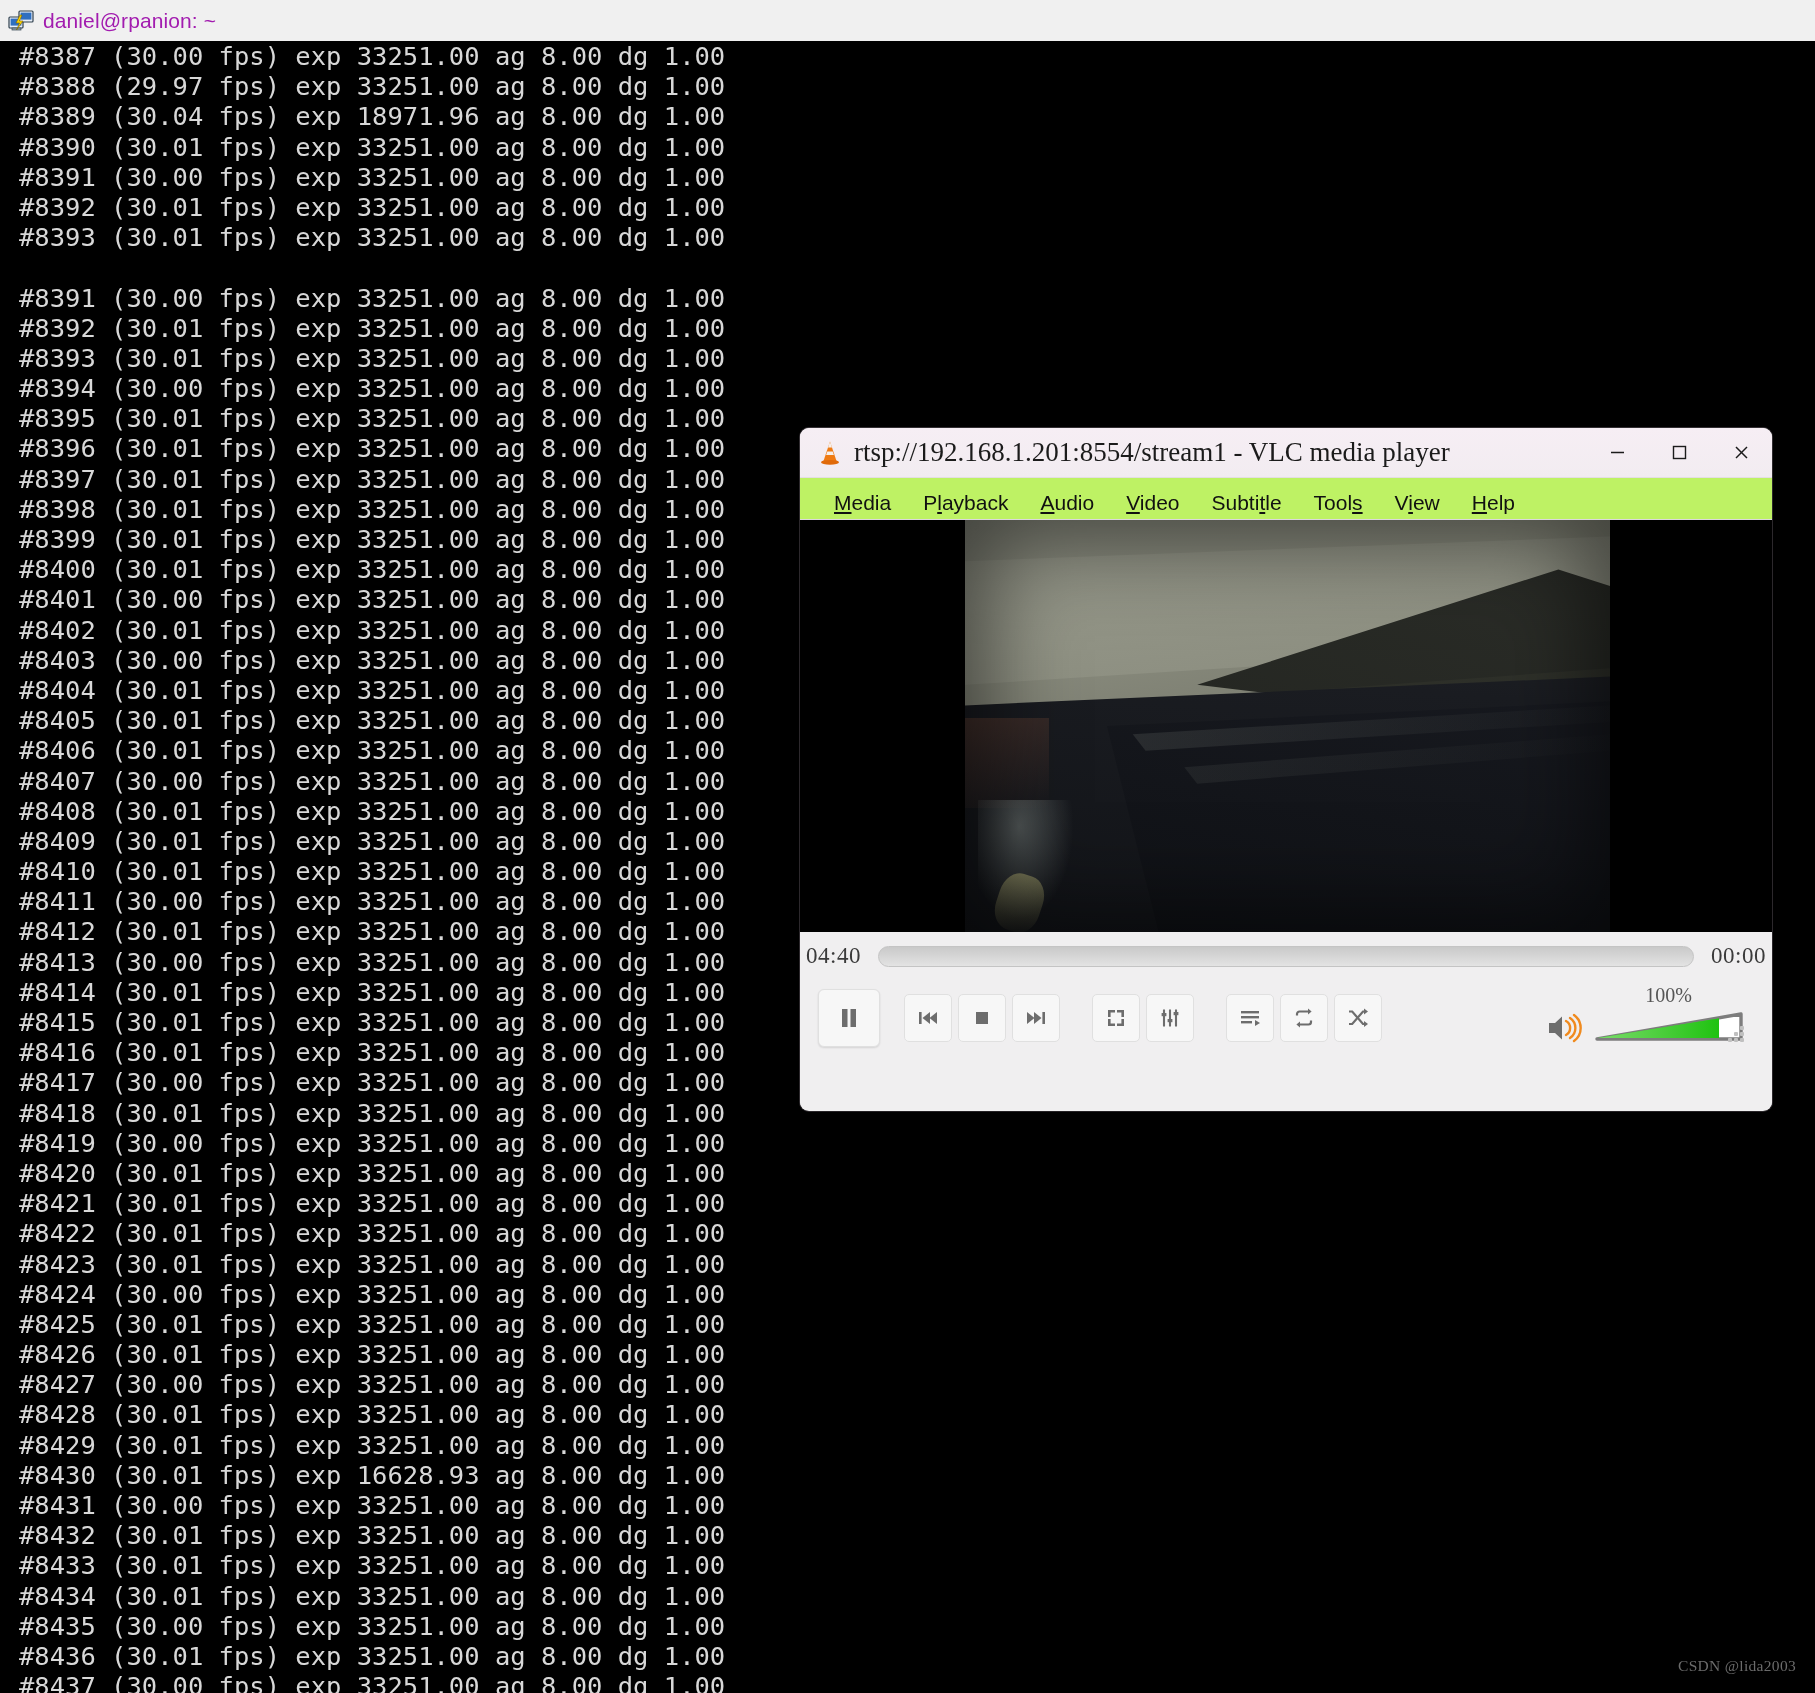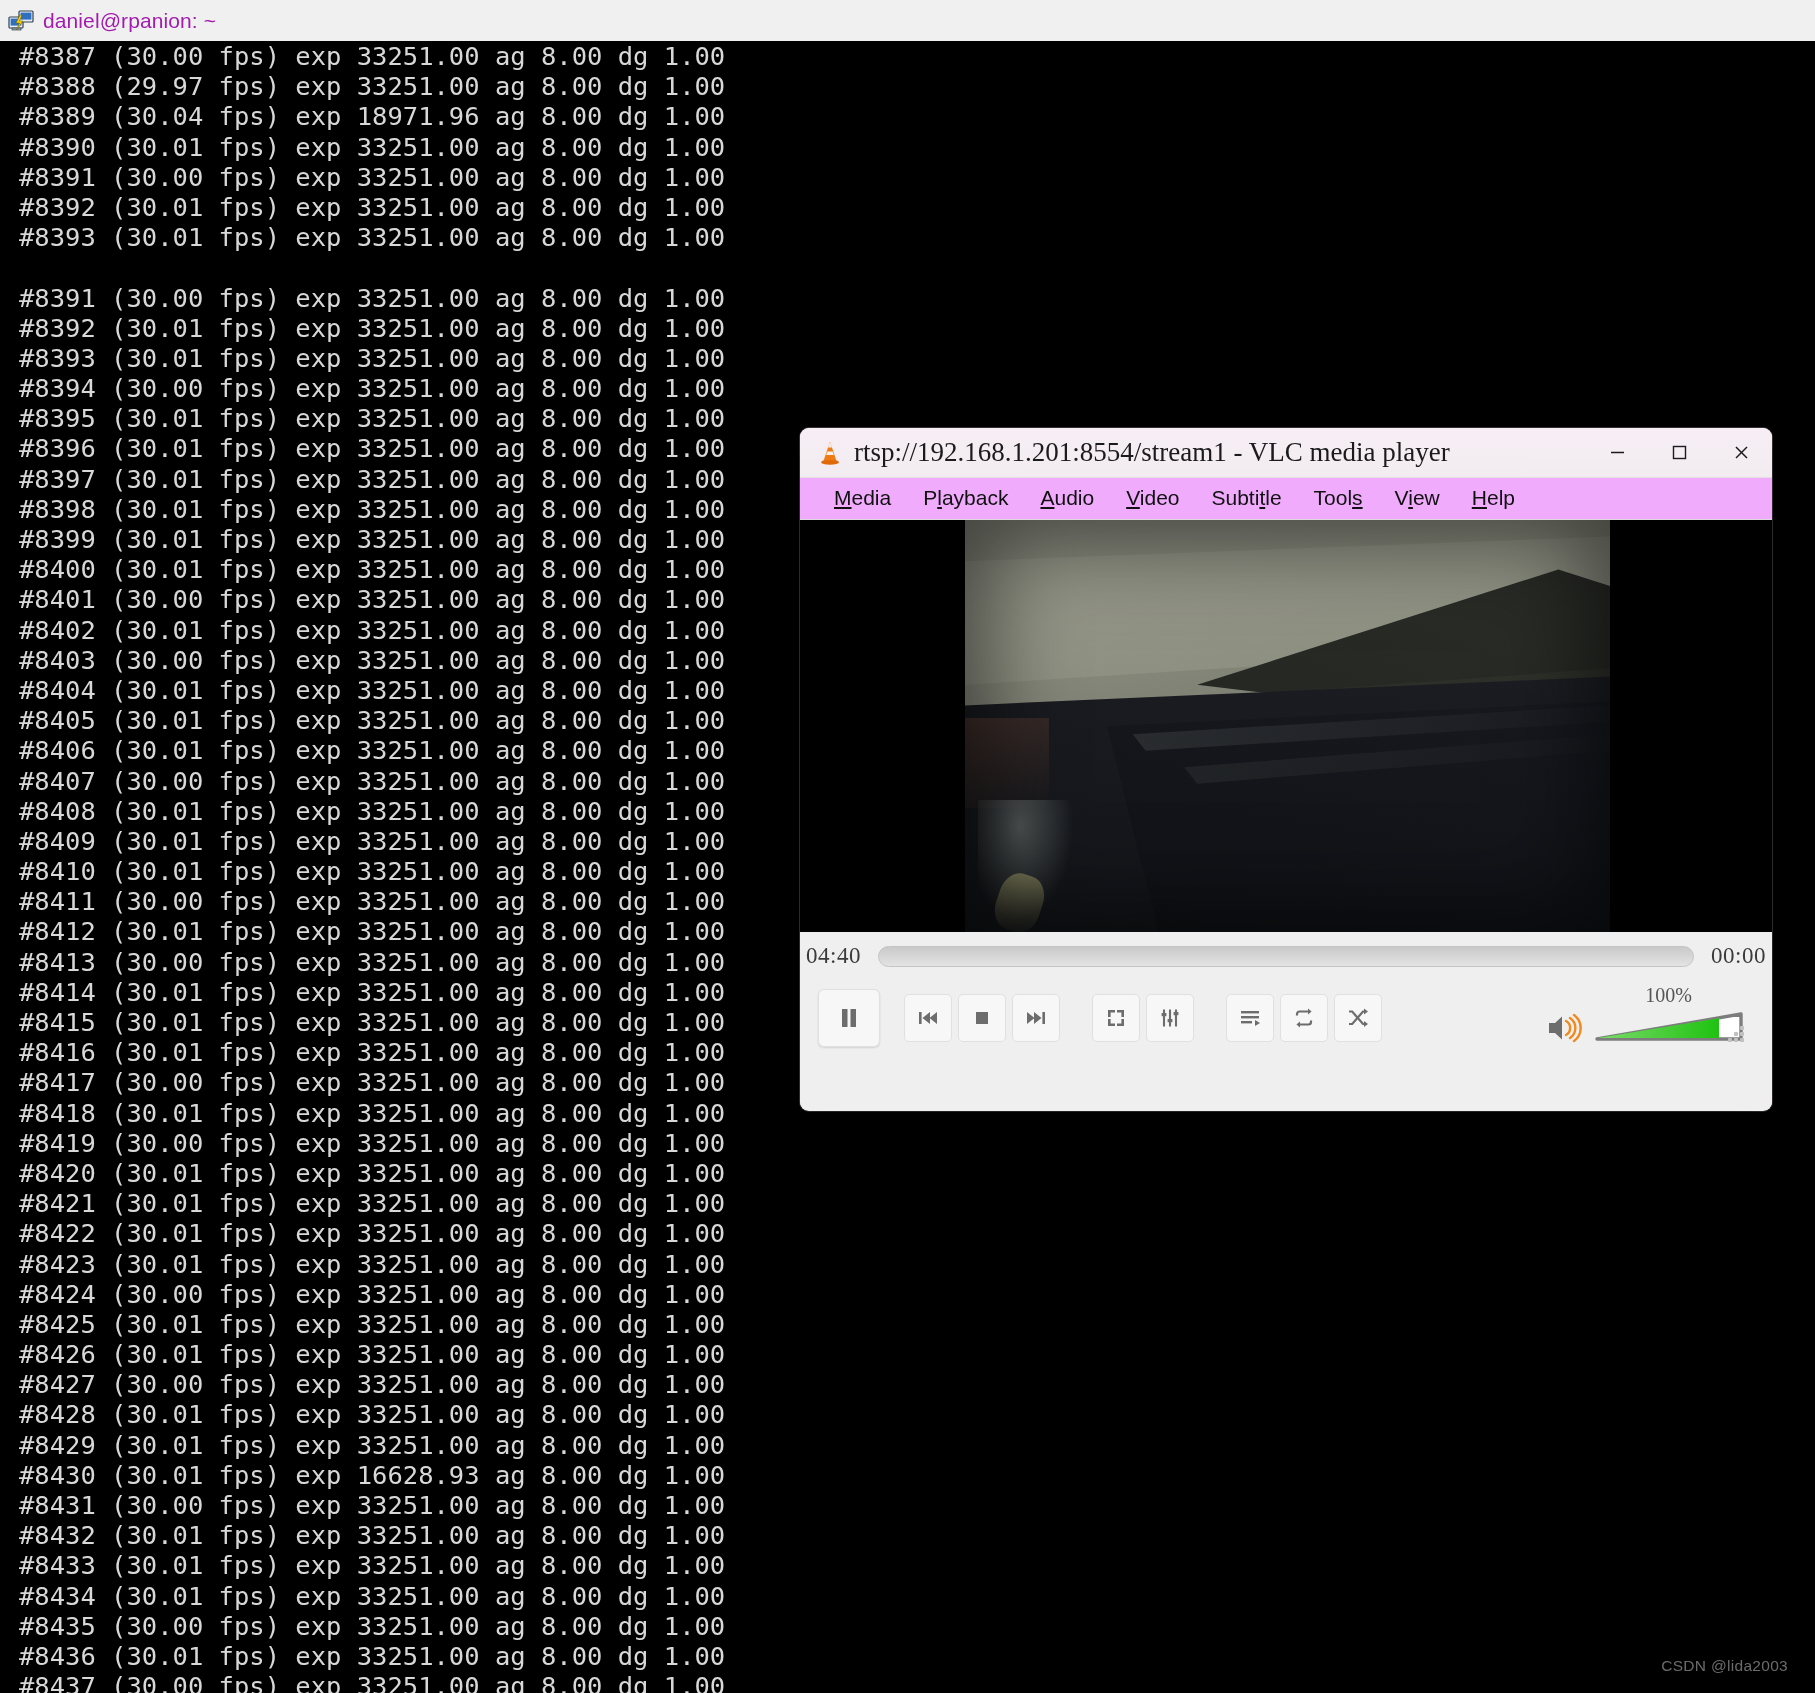--- a/index.html
+++ b/index.html
@@ -68,22 +68,22 @@
     font-family: Liberation Serif, serif;
     white-space: nowrap; overflow: hidden;
   }
   .win-btn {
     width: 62px; height: 50px; flex: none;
     display: flex; align-items: center; justify-content: center;
     color: #1b1b1b;
   }
 
   #vlc-menubar {
-    height: 42px; background: #f0abfc;
-    display: flex; align-items: center;
+    height: 42px; background: #bef264;
+    display: flex; align-items: flex-end;
     padding-left: 18px; gap: 0;
     border-bottom: 1px solid #dcd8dc;
   }
   .menu-item {
     font-size: 21px; color: #111;
     padding: 3px 16px 4px 16px;
     white-space: nowrap;
     font-family: "Liberation Sans", sans-serif;
   }
   .menu-item u { text-decoration: underline; text-underline-offset: 2px; }
@@ -206,23 +206,23 @@
   #resize-grip {
     position: absolute; right: 4px; bottom: 4px;
     width: 18px; height: 18px;
   }
   #resize-grip i {
     position: absolute; width: 4px; height: 4px; background: #c0c0c0; border-radius: 1px;
   }
 
   
   #watermark {
-    position: absolute; right: 27px; bottom: 18px;
+    position: absolute; right: 19px; bottom: 18px;
     font-size: 15.5px; color: #6b6b6b;
-    font-family: Liberation Sans, sans-serif;
+    font-family: Liberation Serif, serif;
     letter-spacing: .3px;
   }
 </style>
 </head>
 <body>
 
 <div id="screen">
 
   <div id="terminal-window">
 

